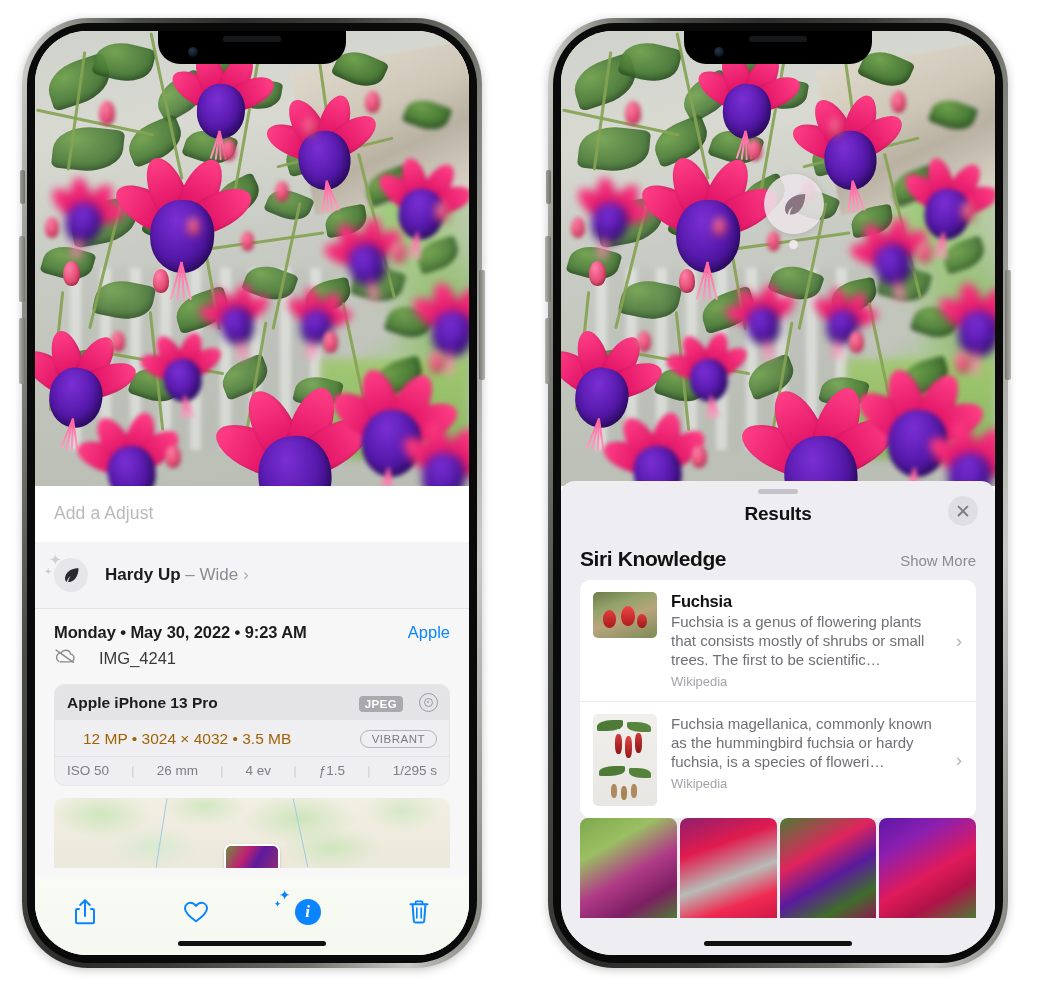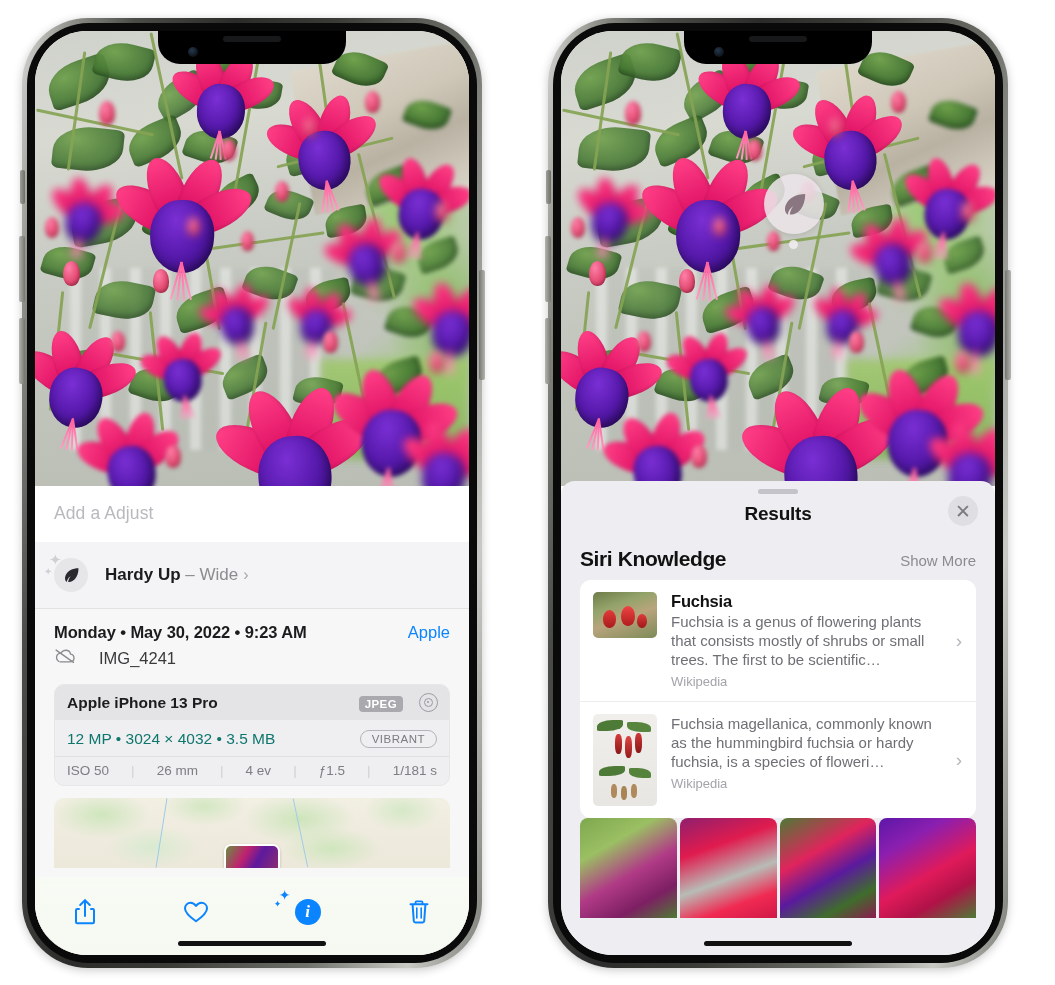--- a/index.html
+++ b/index.html
@@ -223,21 +223,21 @@
     border: 1.5px solid #9a9aa0; display: block;
     position: relative;
   }
   .lens-icon i::after {
     content: ""; position: absolute; left: 1.7px; top: 1.7px;
     width: 2.6px; height: 2.6px; border-radius: 50%; background: #9a9aa0;
   }
   .exif-body { padding: 7px 12px 8px; }
   .exif-line1 { font-size: 15.5px; color: #5a5a5f; }
   .exif-line2row { display: flex; align-items: center; justify-content: space-between; margin-top: 3px; }
-  .exif-line2 { font-size: 15.5px; color: #0f766e; }
+  .exif-line2 { font-size: 15.5px; color: #a16207; margin-left: 16px; }
   .pill-vibrant {
     border: 1.4px solid #b4b4ba; color: #7a7a80;
     font-size: 11.5px; letter-spacing: .5px;
     padding: 2px 11px; border-radius: 11px;
   }
   .exif-foot {
     display: flex; align-items: center; justify-content: space-between;
     border-top: 1px solid #e0e0e4;
     padding: 6px 12px 7px;
   }
@@ -655,21 +655,21 @@
           </div>
           <div class="exif-foot" id="exif-stats">
               <span>ISO 50</span>
               <span class="exif-sep">|</span>
               <span>26 mm</span>
               <span class="exif-sep">|</span>
               <span>4 ev</span>
               <span class="exif-sep">|</span>
               <span>ƒ1.5</span>
               <span class="exif-sep">|</span>
-              <span>1/181 s</span>
+              <span>1/295 s</span>
             </div>
         </div>
 
         <div class="map-card">
           <div class="map-river" style="left:27%;top:0;transform:rotate(9deg);"></div>
           <div class="map-river" style="left:62%;top:0;transform:rotate(-12deg);"></div>
           <div class="map-pin"></div>
         </div>
 
         <div class="toolbar">

